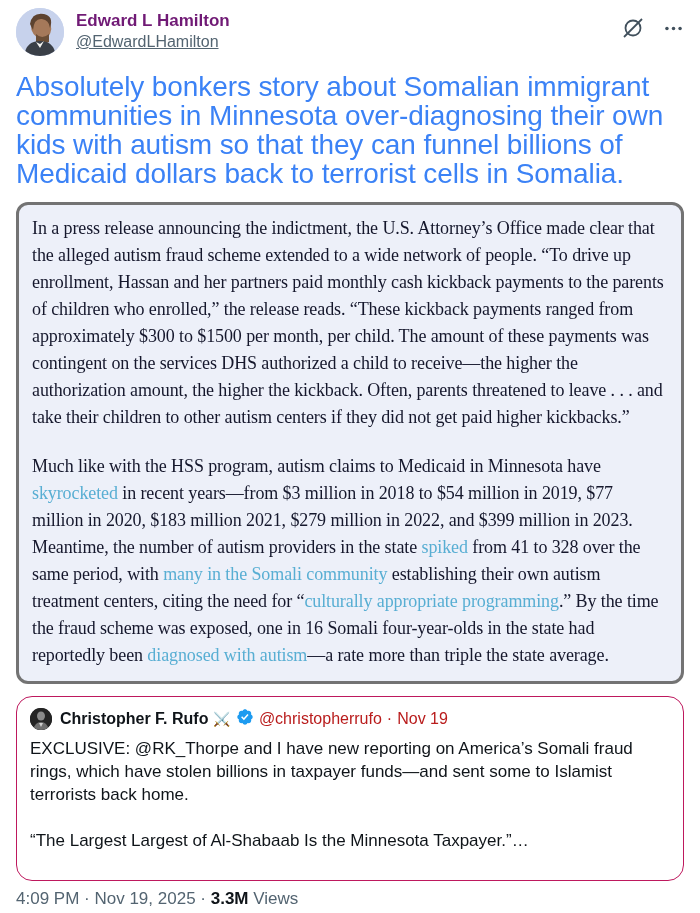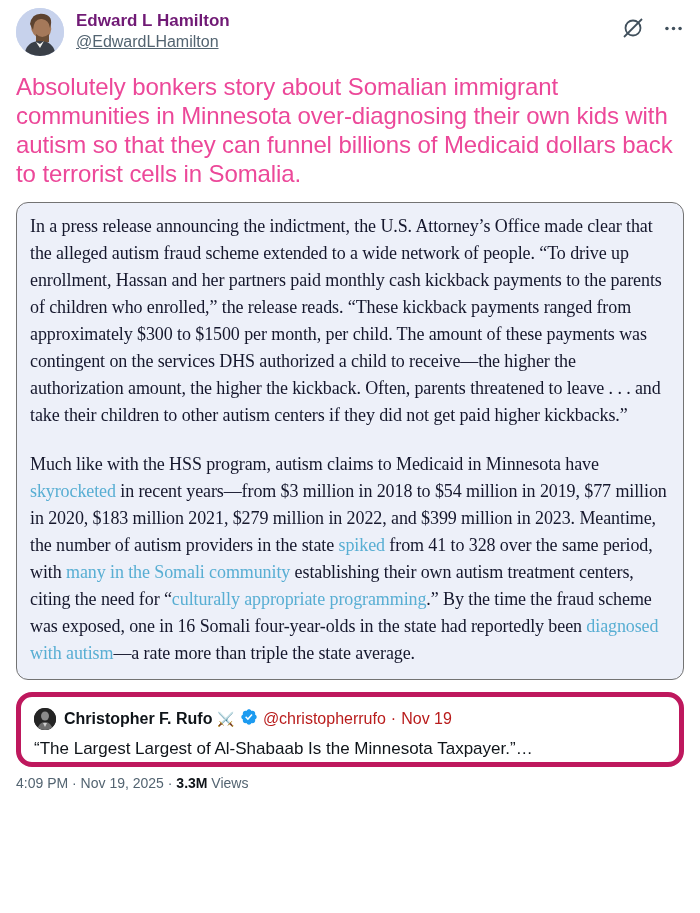--- a/index.html
+++ b/index.html
@@ -20,61 +20,61 @@
   }
   .names { margin-left: 12px; padding-top: 2px; line-height: 21px; }
   .display-name { font-size: 17px; font-weight: 700; color: #701a75; }
   .handle { font-size: 16px; color: #536471; text-decoration: underline; }
   .header-actions { margin-left: auto; display: flex; align-items: center; gap: 18px; padding-top: 8px; }
   .icon-btn { border: none; background: transparent; cursor: pointer; color: #536471; display: flex; align-items: center; }
 
   
   .tweet-text {
     margin-top: 16px;
-    font-size: 24px; line-height: 29px; color: #ec4899;
+    font-size: 28px; line-height: 29px; color: #3b82f6;
     letter-spacing: -0.1px;
   }
 
   
   .article-card {
     margin-top: 14px;
     background: #edf0f9;
-    border: 1px solid #737373;
+    border: 3px solid #737373;
     border-radius: 12px;
     padding: 10px 13px 12px 13px;
     font-family: "Liberation Serif", serif;
     font-size: 18px; line-height: 27px;
     color: #15172c;
     letter-spacing: -0.1px;
   }
   .article-card p + p { margin-top: 22px; }
   .article-link { color: #58aed3; }
 
   
   .quote-card {
     margin-top: 12px;
-    border: 5px solid #be185d;
+    border: 1px solid #be185d;
     border-radius: 16px;
-    padding: 11px 13px 2px 13px;
+    padding: 11px 13px 28px 13px;
     background: #ffffff;
     cursor: pointer;
   }
   .q-header { display: flex; align-items: center; gap: 5px; }
   .avatar-quote {
     width: 22px; height: 22px; border-radius: 50%;
     background: #1f1f1f; overflow: hidden; flex: 0 0 22px; margin-right: 3px;
   }
   .q-name { font-size: 16px; font-weight: 700; color: #0f1419; white-space: nowrap; }
   .q-emoji { font-size: 14px; color: #8d9aa5; }
   .q-meta { font-size: 16px; color: #b91c1c; white-space: nowrap; }
   .q-text { margin-top: 7px; font-size: 17px; line-height: 23px; color: #0f1419; }
   .q-text p + p { margin-top: 23px; }
 
   
-  .tweet-footer { margin-top: 8px; font-size: 14px; color: #536471; }
+  .tweet-footer { margin-top: 8px; font-size: 17px; color: #536471; }
   .views-count { font-weight: 700; color: #0f1419; }
 
   .badge-verified { display: inline-block; vertical-align: -3px; }
 </style>
 </head>
 <body>
 
 <div class="page">
 
   <div class="tweet-header">
@@ -131,20 +131,21 @@
       <span class="badge-verified">
         <svg width="18" height="18" viewBox="0 0 24 24" fill="#1d9bf0">
           <path d="M22.25 12c0-1.43-.88-2.67-2.19-3.34.46-1.39.2-2.9-.81-3.91s-2.52-1.27-3.91-.81c-.66-1.31-1.91-2.19-3.34-2.19s-2.67.88-3.33 2.19c-1.4-.46-2.91-.2-3.92.81s-1.26 2.52-.8 3.91c-1.31.67-2.2 1.91-2.2 3.34s.89 2.67 2.2 3.34c-.46 1.39-.21 2.9.8 3.91s2.52 1.26 3.91.81c.67 1.31 1.91 2.19 3.34 2.19s2.68-.88 3.34-2.19c1.39.45 2.9.2 3.91-.81s1.27-2.52.81-3.91c1.31-.67 2.19-1.91 2.19-3.34zm-11.71 4.2L6.8 12.46l1.41-1.42 2.26 2.26 4.8-5.23 1.47 1.36-6.2 6.77z"></path>
         </svg>
       </span>
       <span class="q-meta">@christopherrufo</span>
       <span class="q-meta">·</span>
       <span class="q-meta">Nov 19</span>
     </div>
     <div class="q-text">
+      <p>EXCLUSIVE: @RK_Thorpe and I have new reporting on America’s Somali fraud rings, which have stolen billions in taxpayer funds—and sent some to Islamist terrorists back home.</p>
       <p>“The Largest Largest of Al-Shabaab Is the Minnesota Taxpayer.”…</p>
     </div>
   </div>
 
   <div class="tweet-footer">
     <span>4:09 PM</span>
     <span>·</span>
     <span>Nov 19, 2025</span>
     <span>·</span>
     <span class="views-count">3.3M</span>

